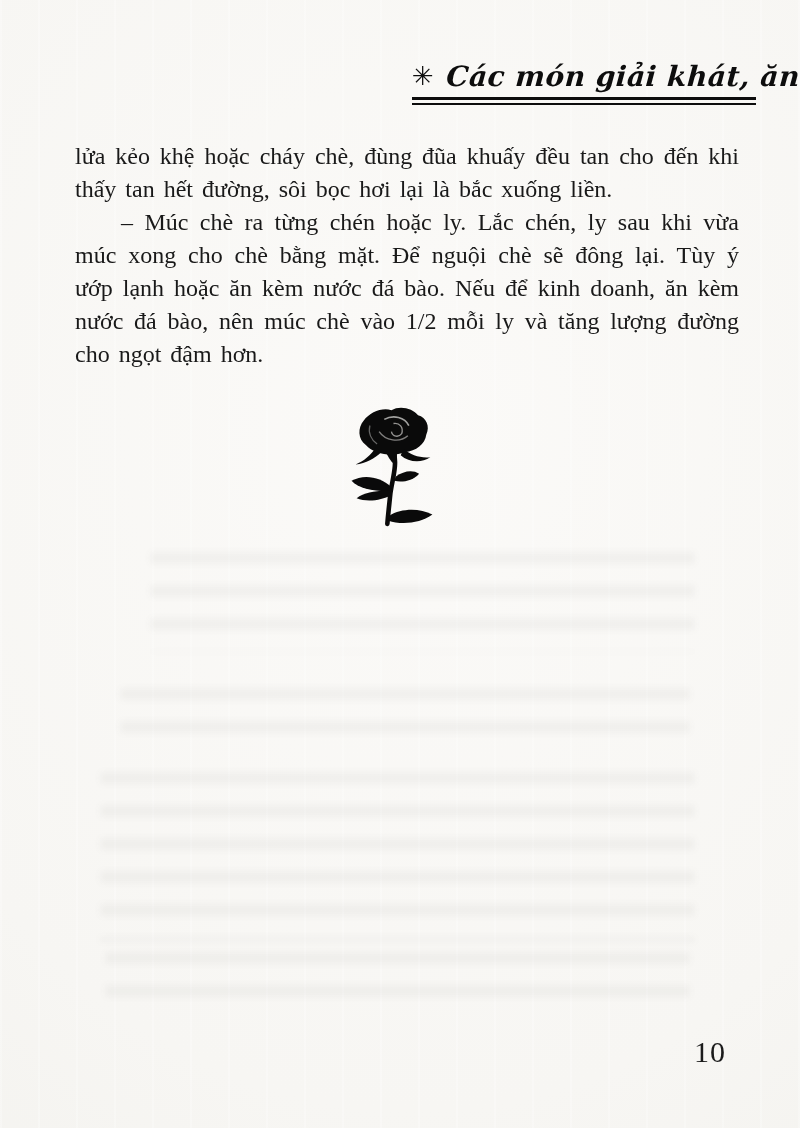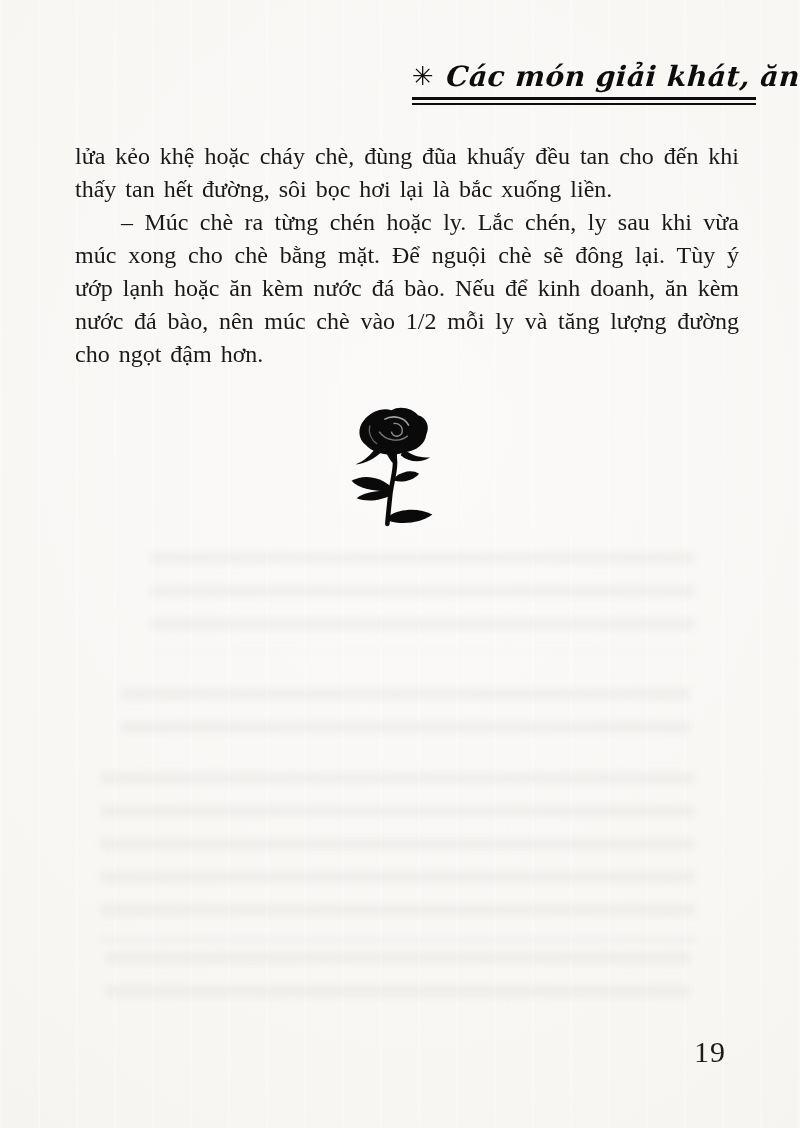--- a/index.html
+++ b/index.html
@@ -160,15 +160,15 @@
 
       <path d="M43,110 C54,103 72,102 85,109 C73,118 54,119 42,115 Z" fill="#0a0a0a"></path>
     </svg>
   </div>
 
   <div class="ghost ghost-1"></div>
   <div class="ghost ghost-2"></div>
   <div class="ghost ghost-3"></div>
   <div class="ghost ghost-4"></div>
 
-  <div class="page-number">19</div>
+  <div class="page-number">10</div>
 
 </div>
 
 </body></html>

